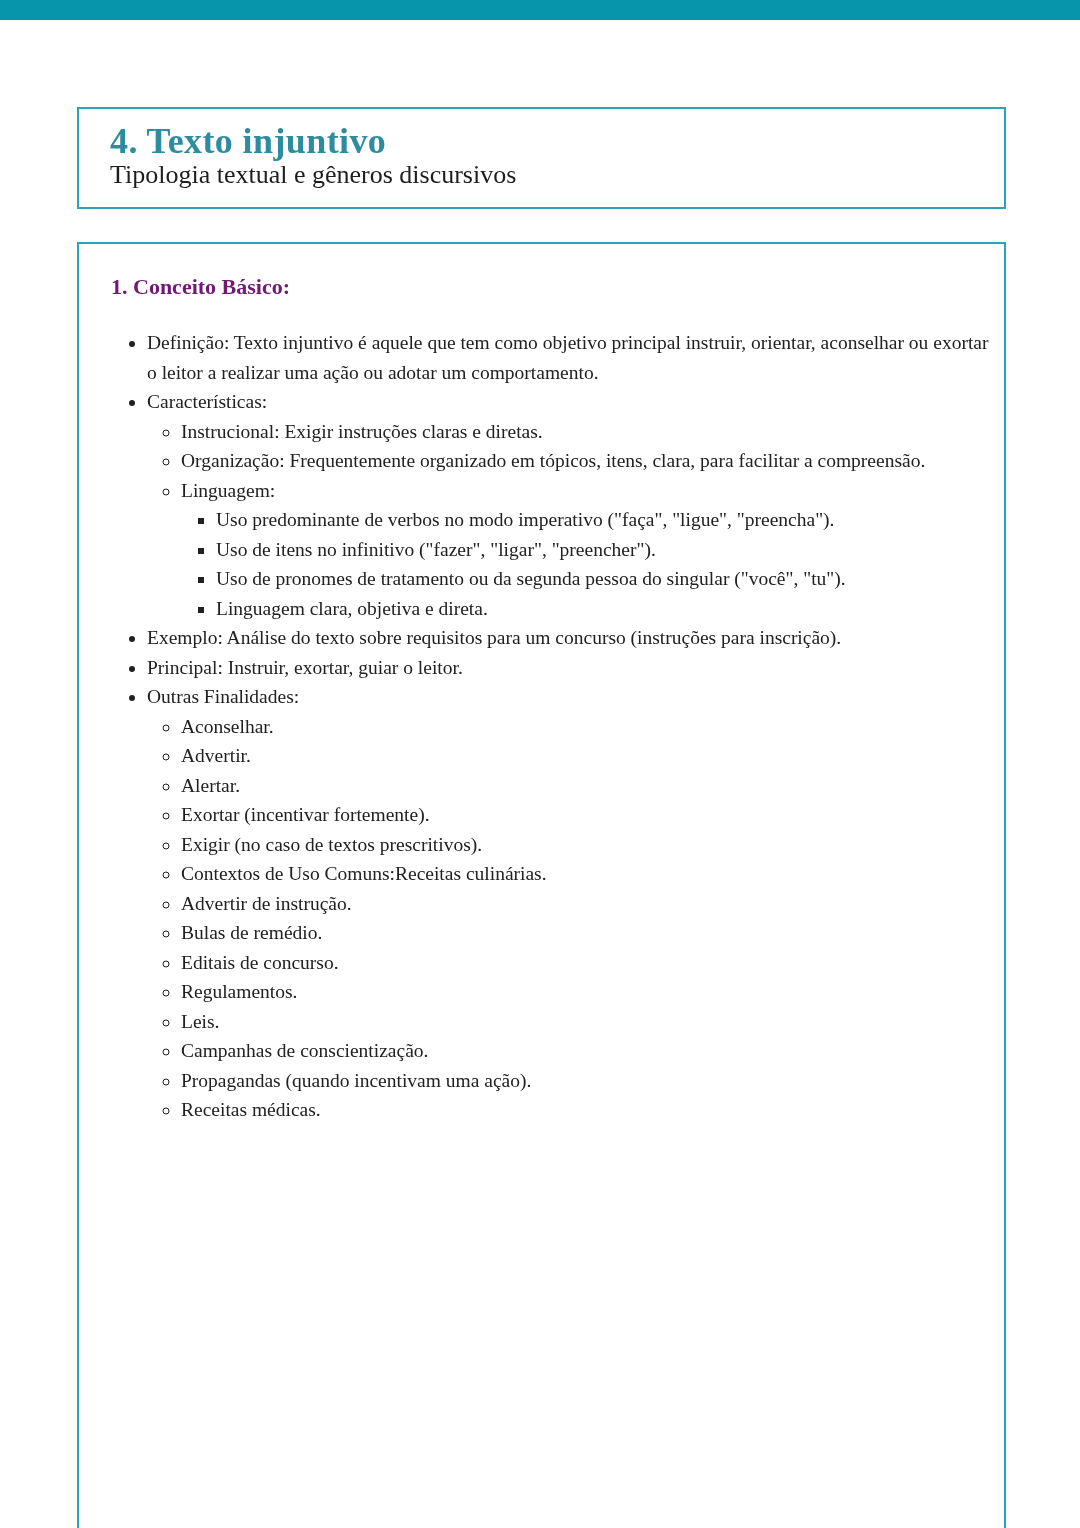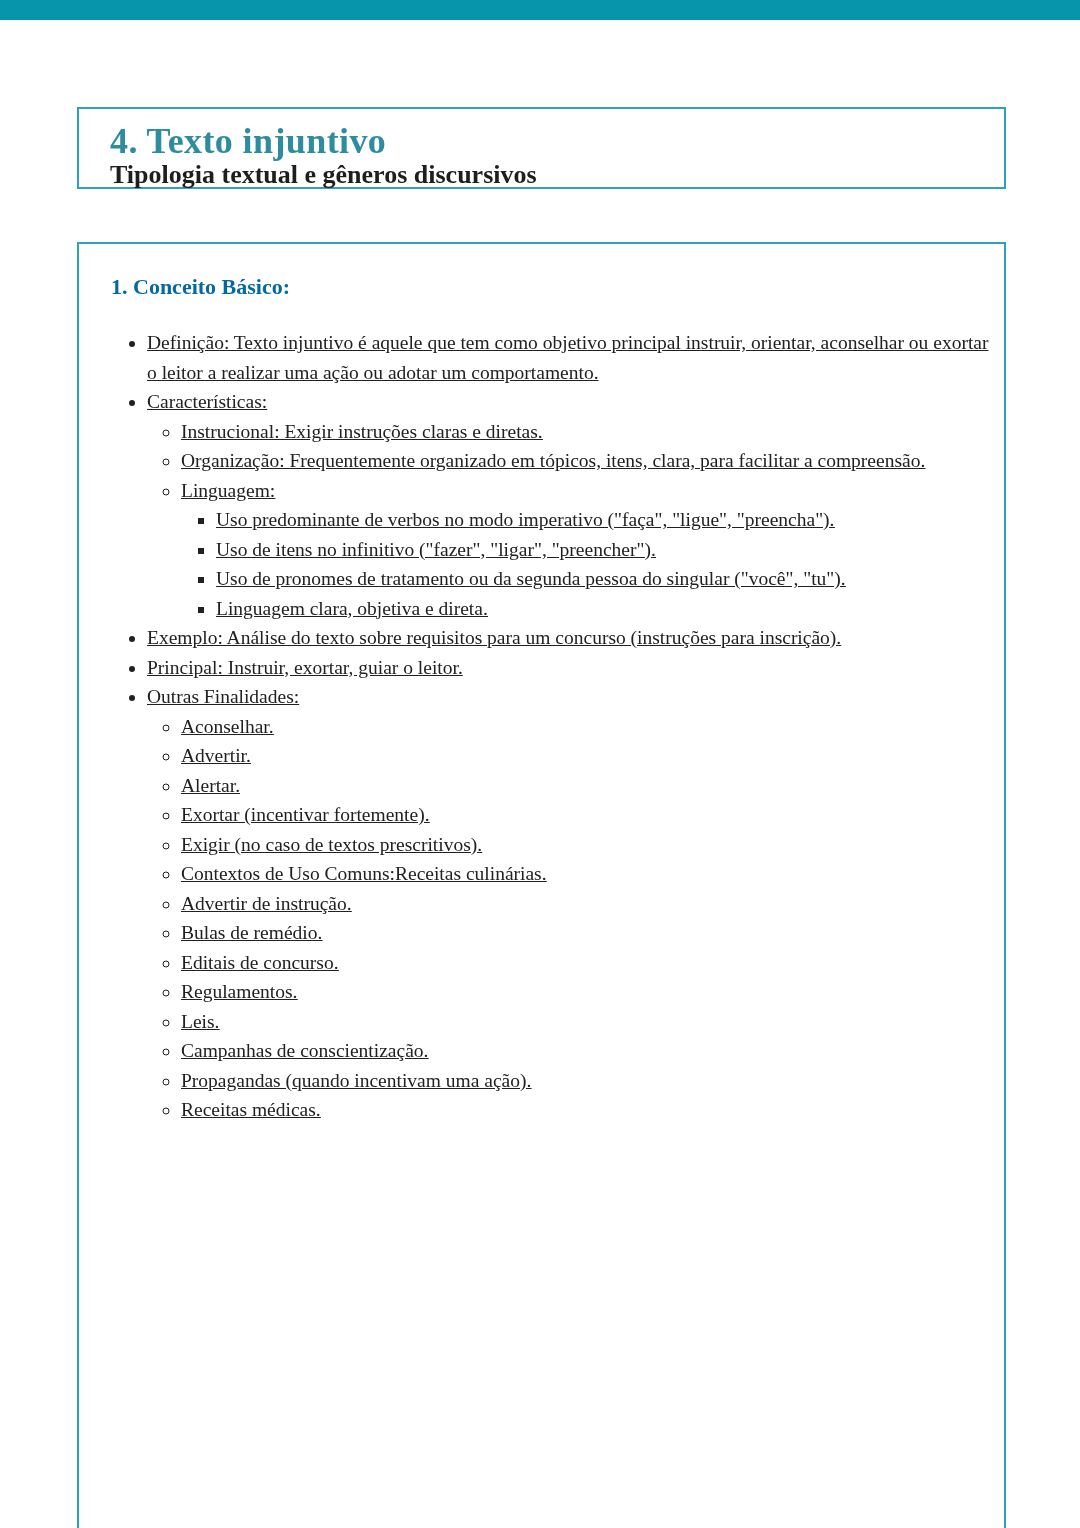--- a/index.html
+++ b/index.html
@@ -16,64 +16,63 @@
     left: 0; top: 0;
     width: 1080px;
     height: 20px;
     background: #0795ac;
   }
   .header-card {
     position: absolute;
     left: 77px;
     top: 107px;
     width: 929px;
-    height: 82px;
+    height: 102px;
     border: 2px solid #2ea3b5;
     background: #ffffff;
     padding: 14px 20px 0 31px;
   }
   .page-title {
     font-size: 36px;
     line-height: 37px;
     font-weight: 700;
     color: #2d8c9e;
     letter-spacing: 0.4px;
   }
   .page-subtitle {
     font-size: 26px;
     line-height: 30px;
-    font-weight: 700;
+    font-weight: 400;
     color: #1e1e1e;
   }
   .content-card {
     position: absolute;
     left: 77px;
     top: 242px;
     width: 929px;
     height: 1320px; 
     border: 2px solid #2ea3b5;
     background: #ffffff;
     padding: 30px 12px 0 32px;
   }
   .section-heading {
     font-size: 22px;
     line-height: 26px;
     font-weight: 700;
-    color: #0369a1;
+    color: #701a75;
     margin: 0 0 28px 0;
   }
   .section-heading.second {
     margin-top: 34px;
     margin-bottom: 32px;
   }
   ul.bullets {
     font-size: 19.5px;
     line-height: 29.5px;
     color: #212121;
-    text-decoration: underline;
   }
   ul.level-1 {
     list-style-type: disc;
     padding-left: 36px;
   }
   ul.level-2 {
     list-style-type: circle;
     padding-left: 34px;
   }
   ul.level-3 {

